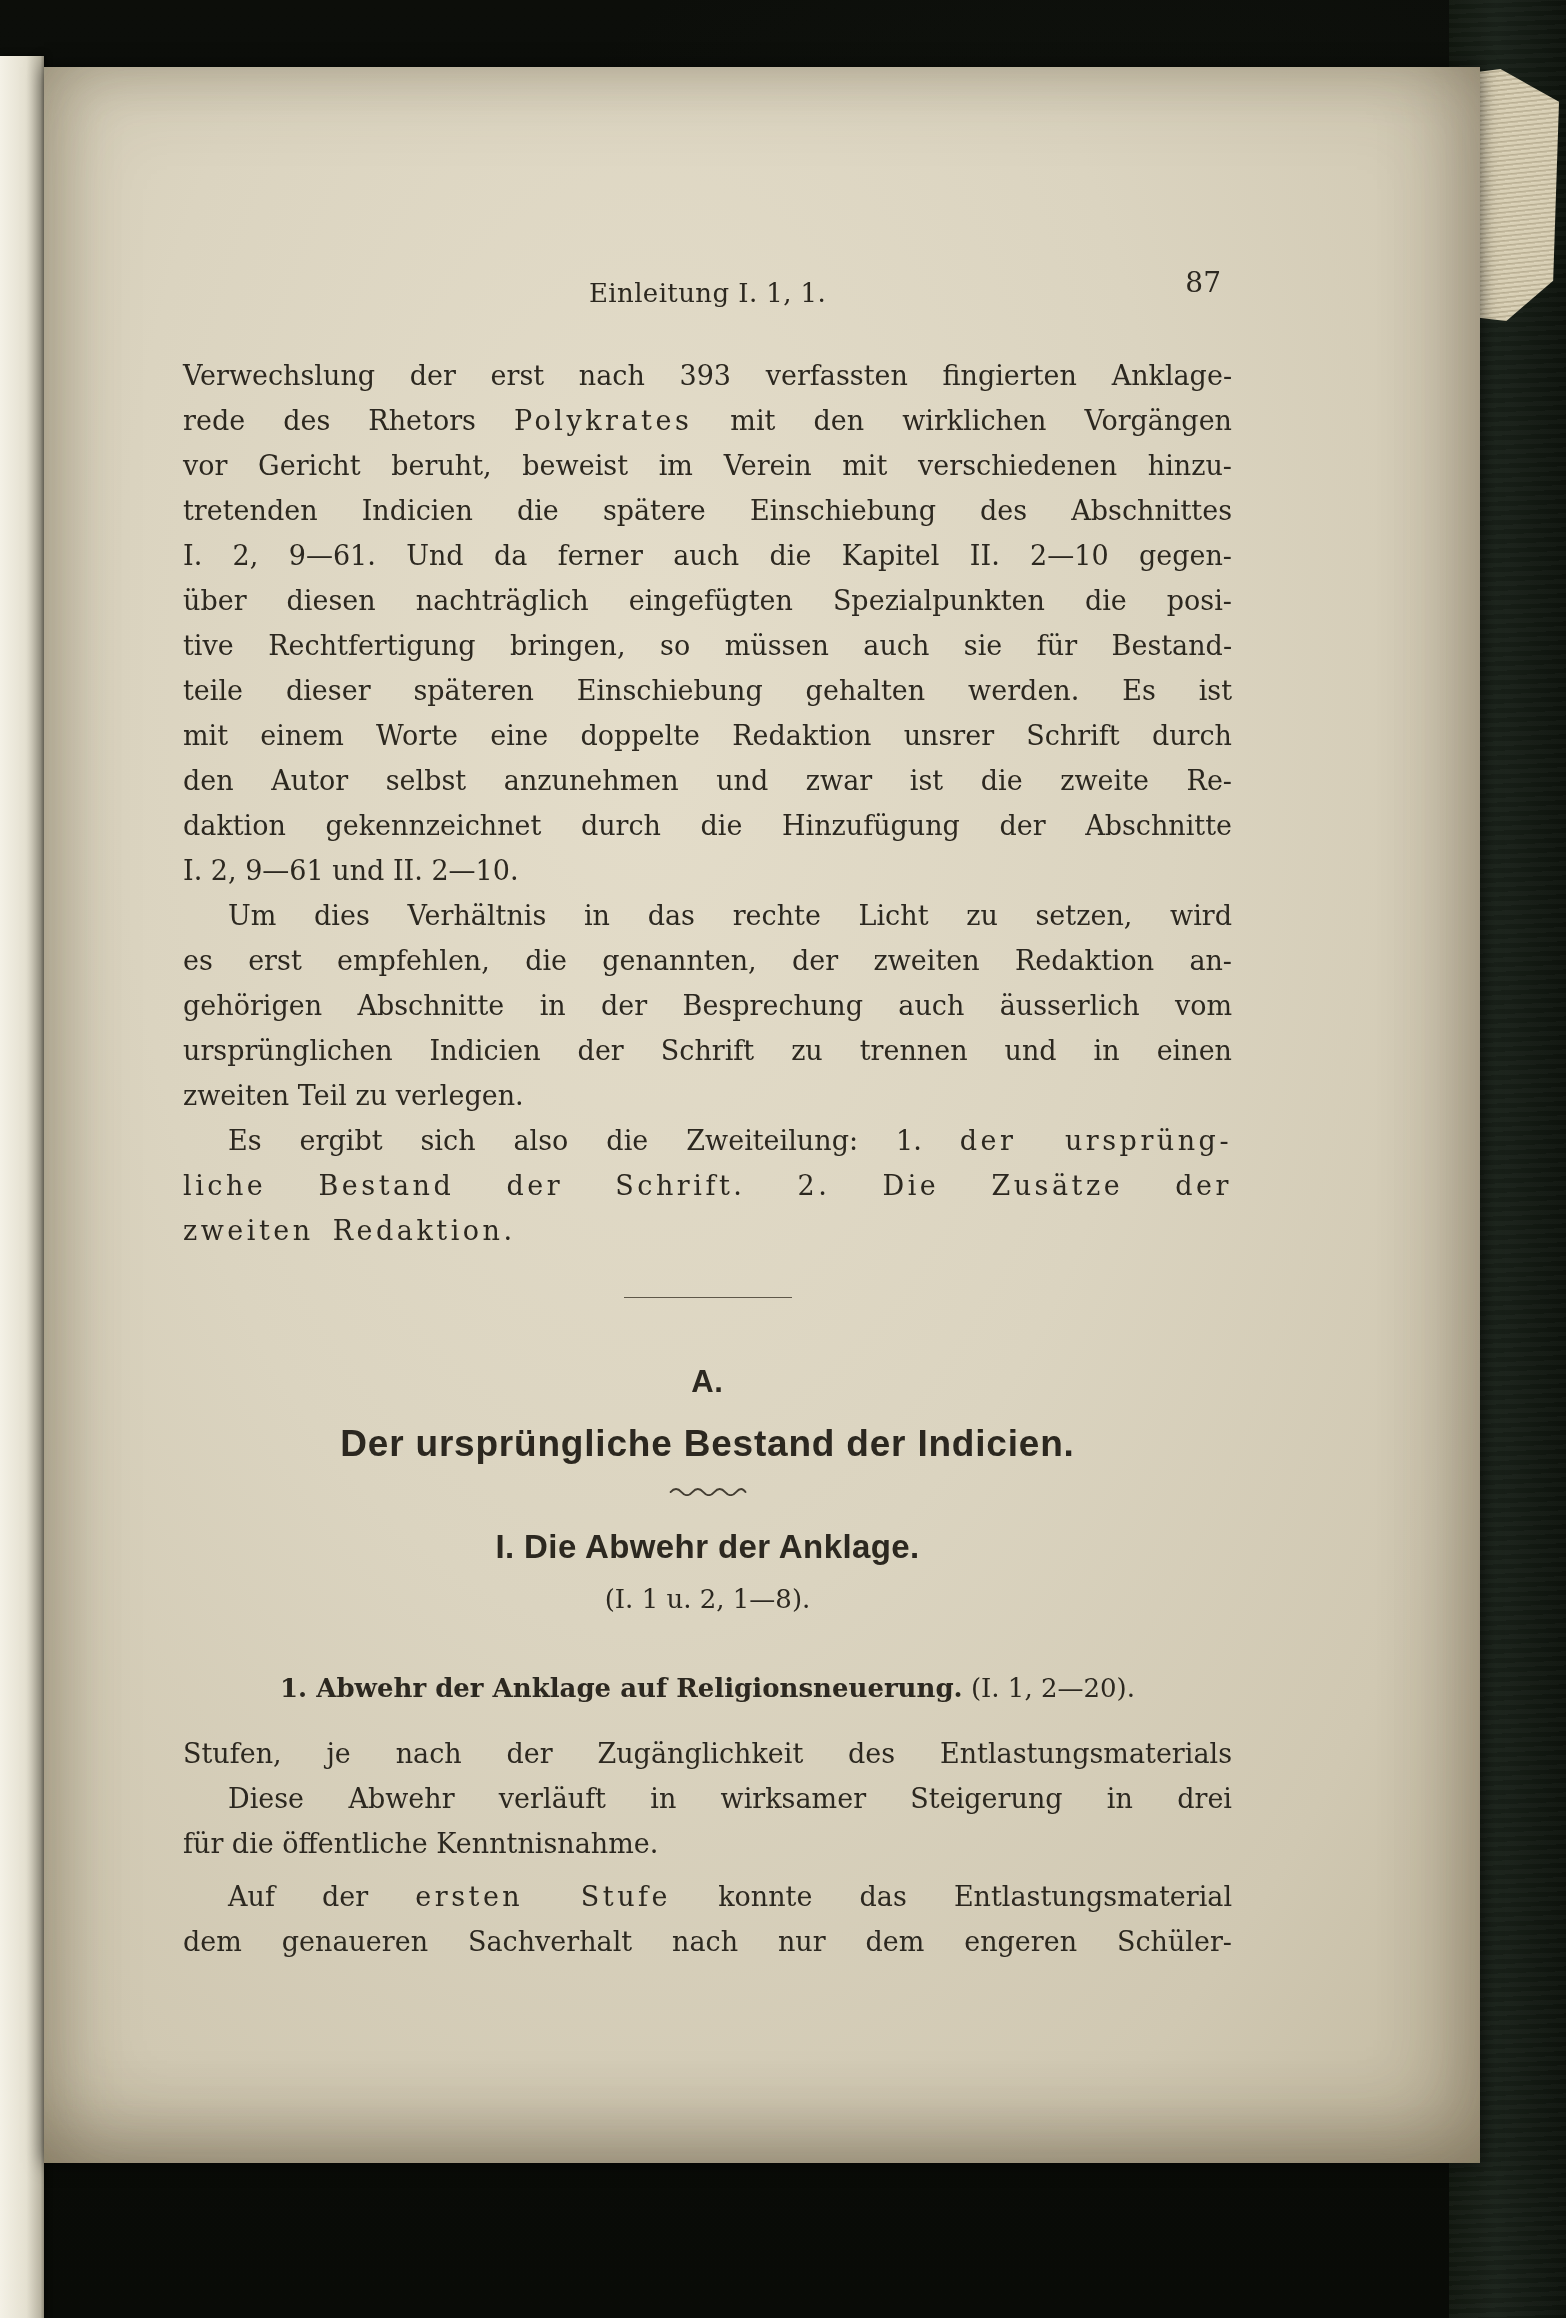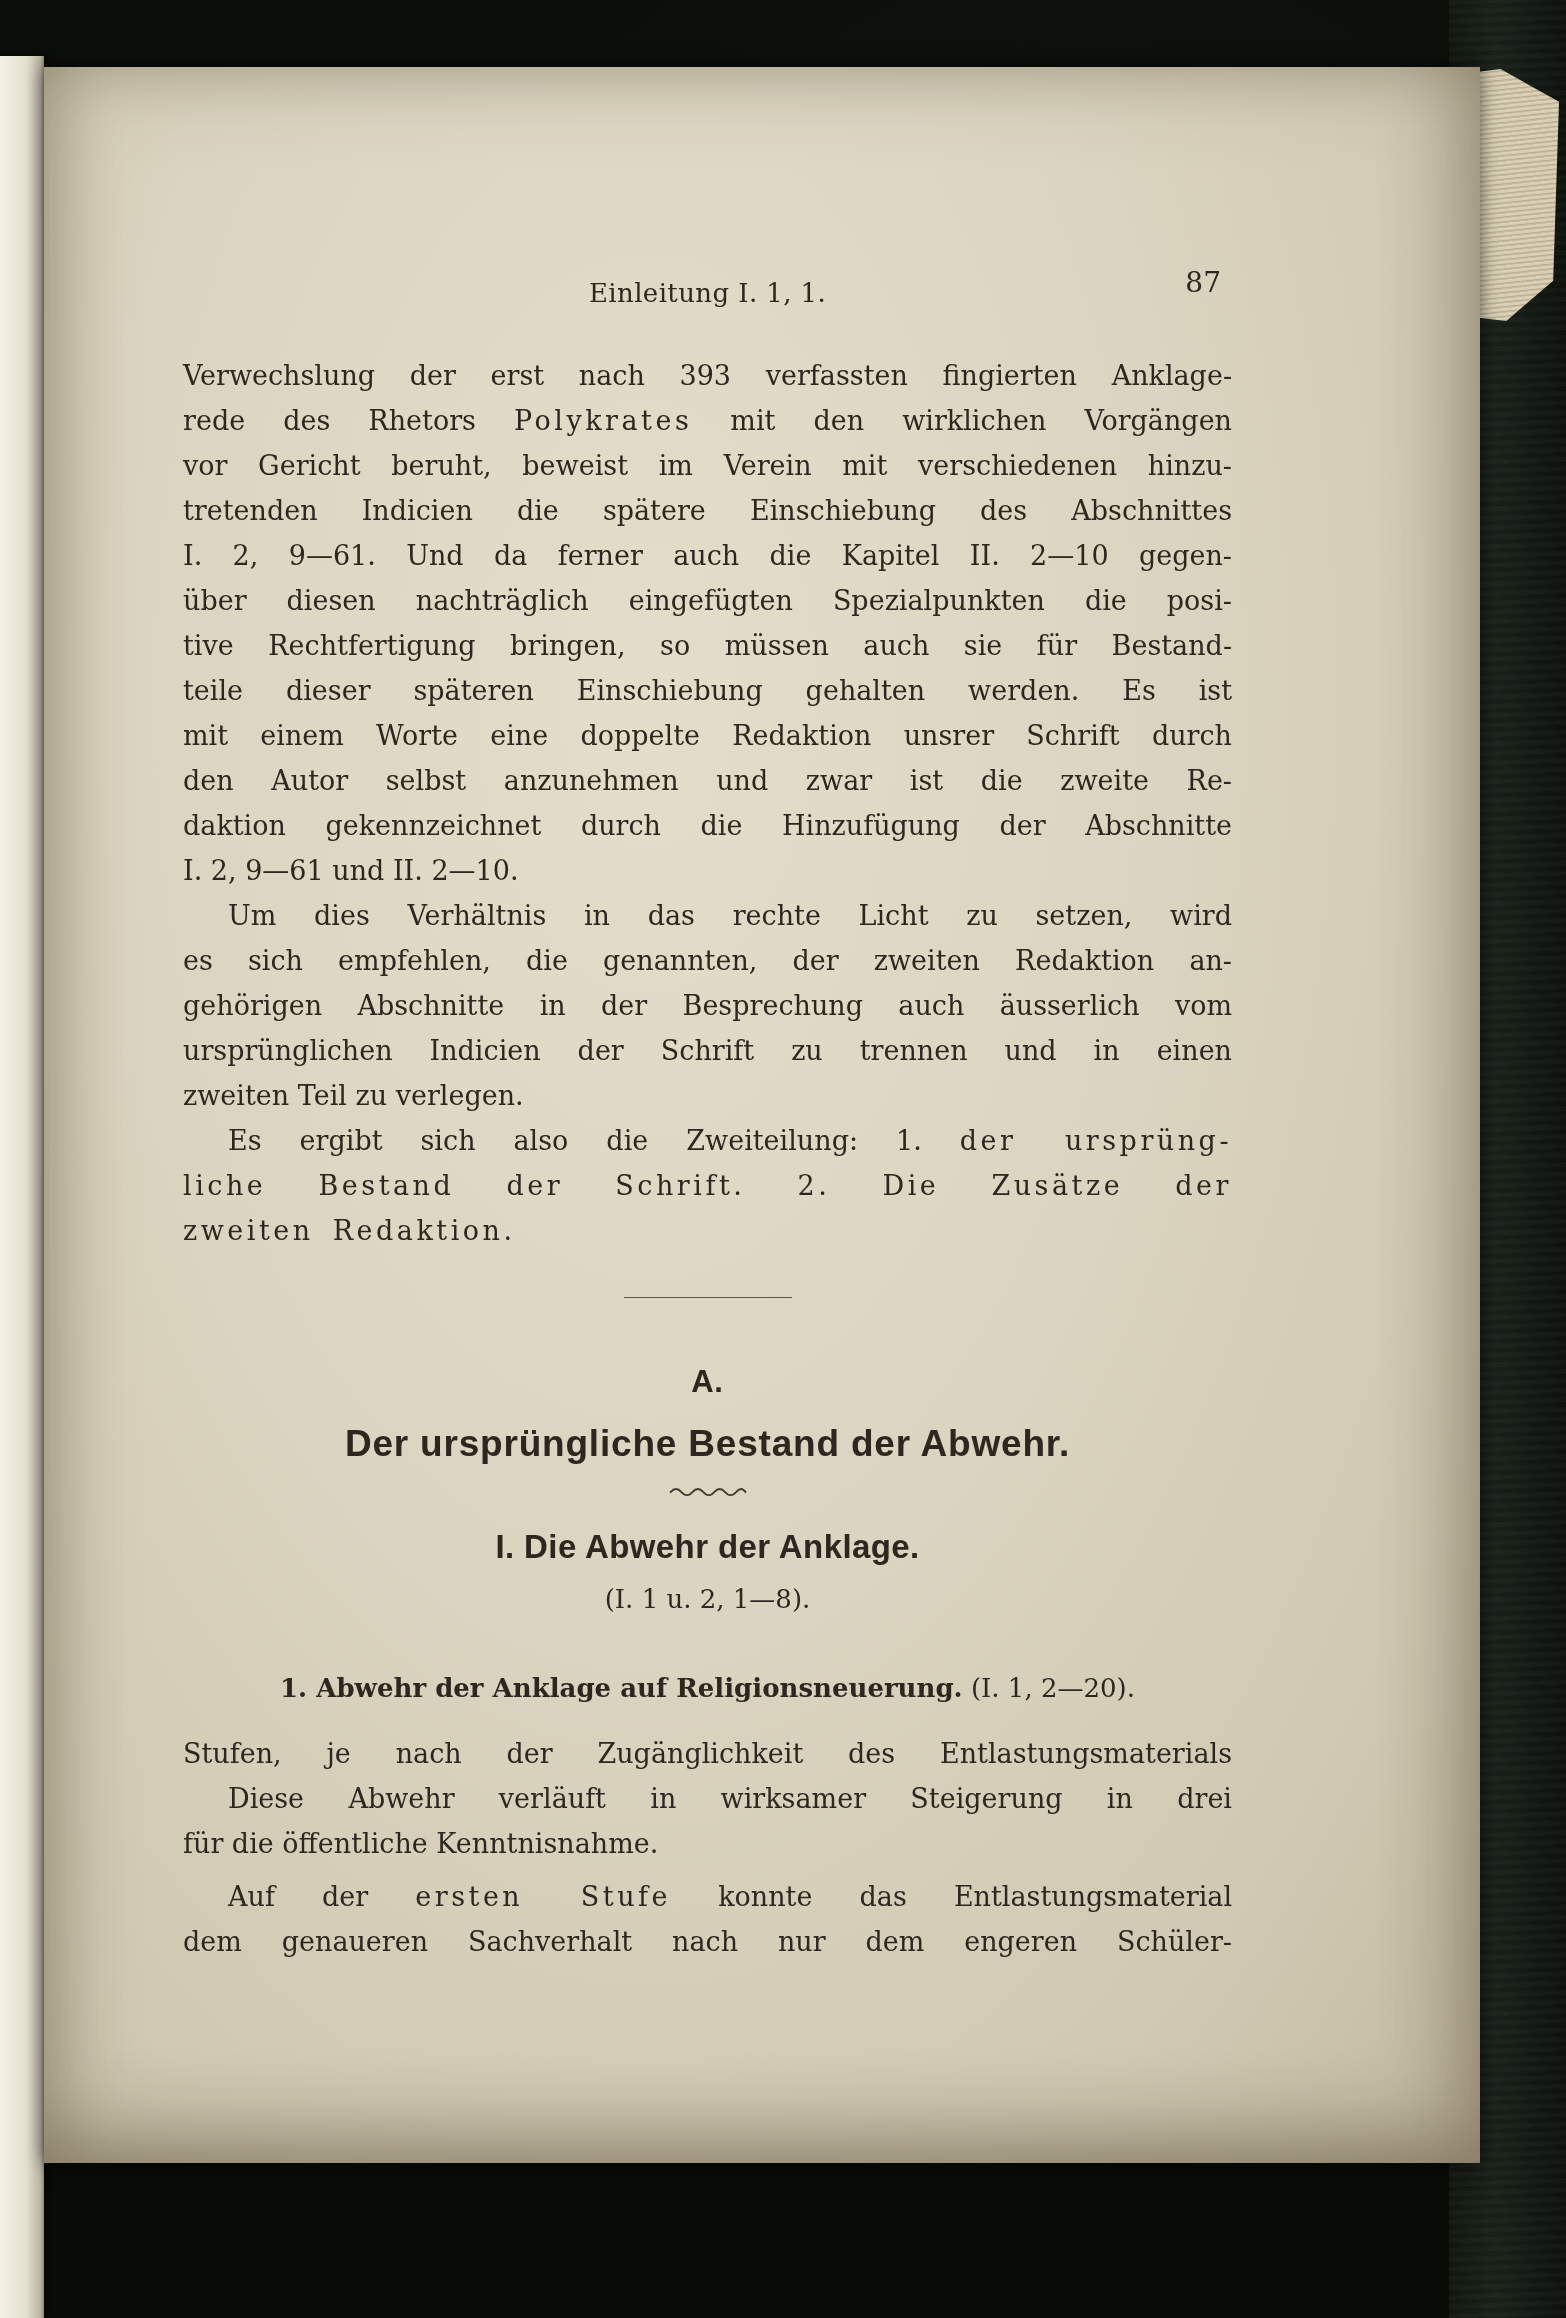--- a/index.html
+++ b/index.html
@@ -109,37 +109,37 @@
         <span class="line">tive Rechtfertigung bringen, so müssen auch sie für Bestand-</span>
         <span class="line">teile dieser späteren Einschiebung gehalten werden.  Es ist</span>
         <span class="line">mit einem Worte eine doppelte Redaktion unsrer Schrift durch</span>
         <span class="line">den Autor selbst anzunehmen und zwar ist die zweite Re-</span>
         <span class="line">daktion gekennzeichnet durch die Hinzufügung der Abschnitte</span>
         <span class="line last">I. 2, 9—61 und II. 2—10.</span>
       </p>
 
       <p class="para">
         <span class="line indent">Um dies Verhältnis in das rechte Licht zu setzen, wird</span>
-        <span class="line">es sich empfehlen, die genannten, der zweiten Redaktion an-</span>
+        <span class="line">es erst empfehlen, die genannten, der zweiten Redaktion an-</span>
         <span class="line">gehörigen Abschnitte in der Besprechung auch äusserlich vom</span>
         <span class="line">ursprünglichen Indicien der Schrift zu trennen und in einen</span>
         <span class="line last">zweiten Teil zu verlegen.</span>
       </p>
 
       <p class="para">
         <span class="line indent"><span>Es ergibt sich also die Zweiteilung: 1. </span><span class="sperr">der ursprüng-</span></span>
         <span class="line"><span class="sperr">liche Bestand der Schrift. 2. Die Zusätze der</span></span>
         <span class="line last"><span class="sperr">zweiten Redaktion.</span></span>
       </p>
 
       <hr class="rule-divider">
 
       <div class="section-a">
         <div class="section-label">A.</div>
-        <div class="section-title">Der ursprüngliche Bestand der Abwehr.</div>
+        <div class="section-title">Der ursprüngliche Bestand der Indicien.</div>
         <svg class="squiggle" width="78" height="11" viewBox="0 0 100 14">
           <path d="M2 9 Q 9 1, 16 9 T 30 9 T 44 9 T 58 9 T 72 9 T 86 9 T 98 9" fill="none" stroke="#433d32" stroke-width="2.4" stroke-linecap="round"></path>
         </svg>
       </div>
 
       <div class="chapter">
         <div class="chapter-heading">I. Die Abwehr der Anklage.</div>
         <div class="chapter-reference">(I. 1 u. 2, 1—8).</div>
       </div>
 

